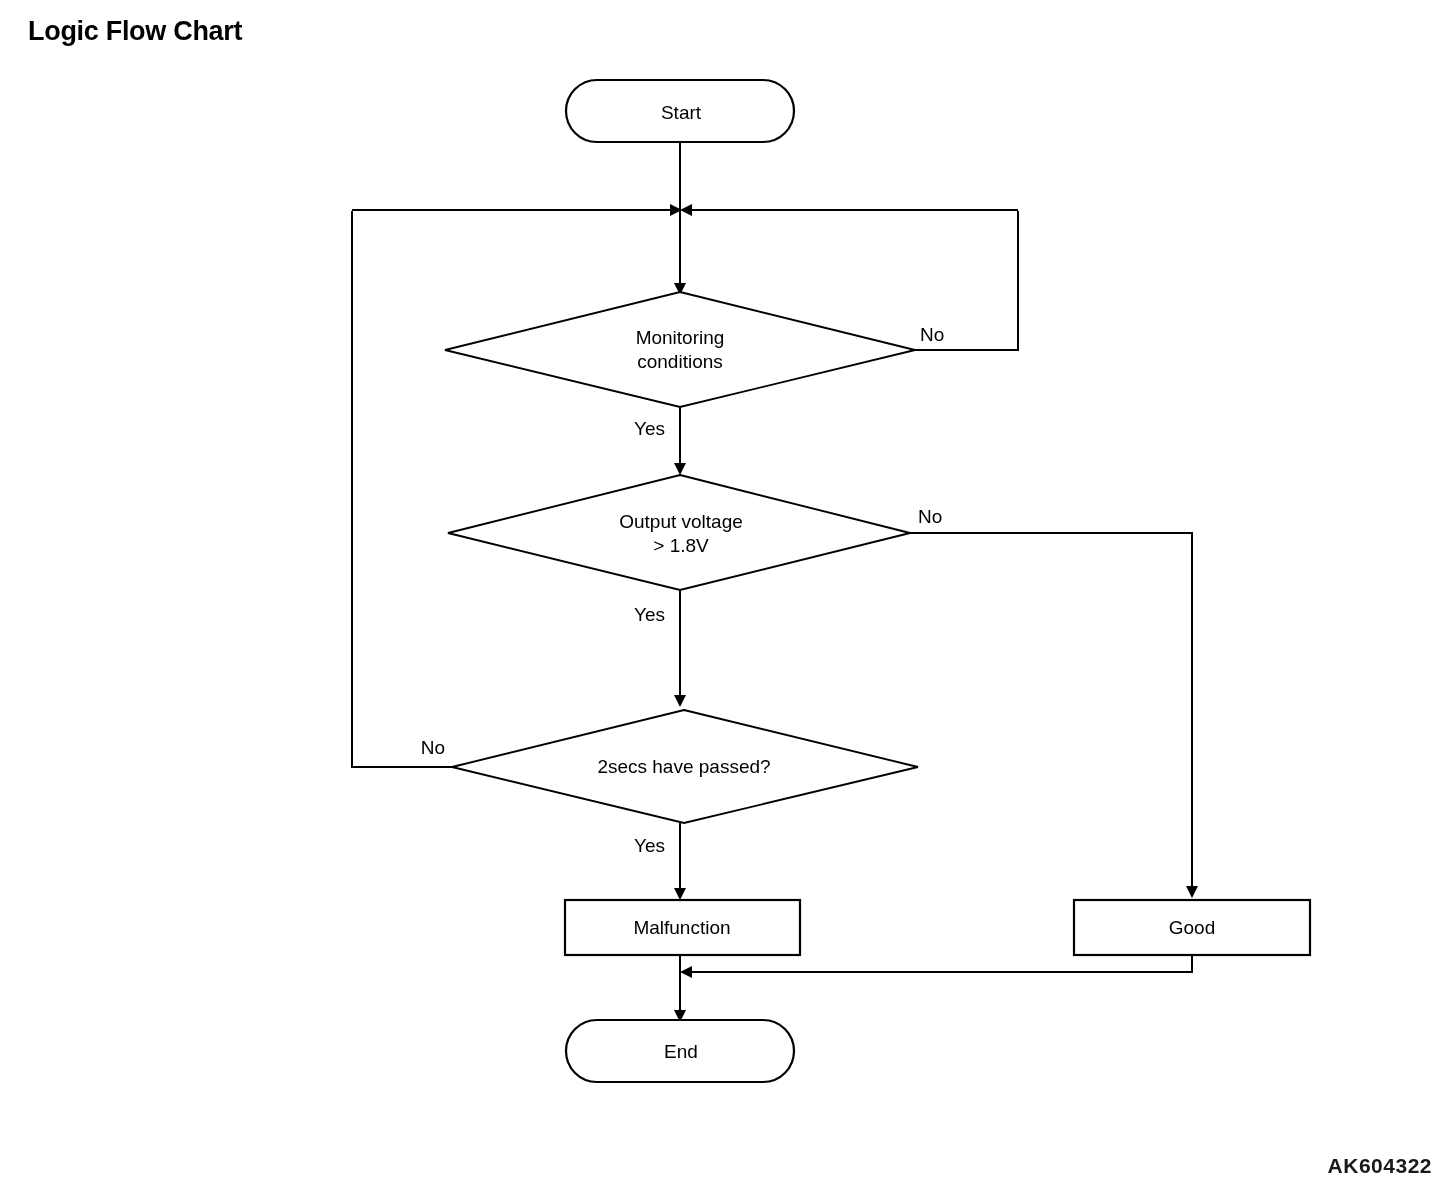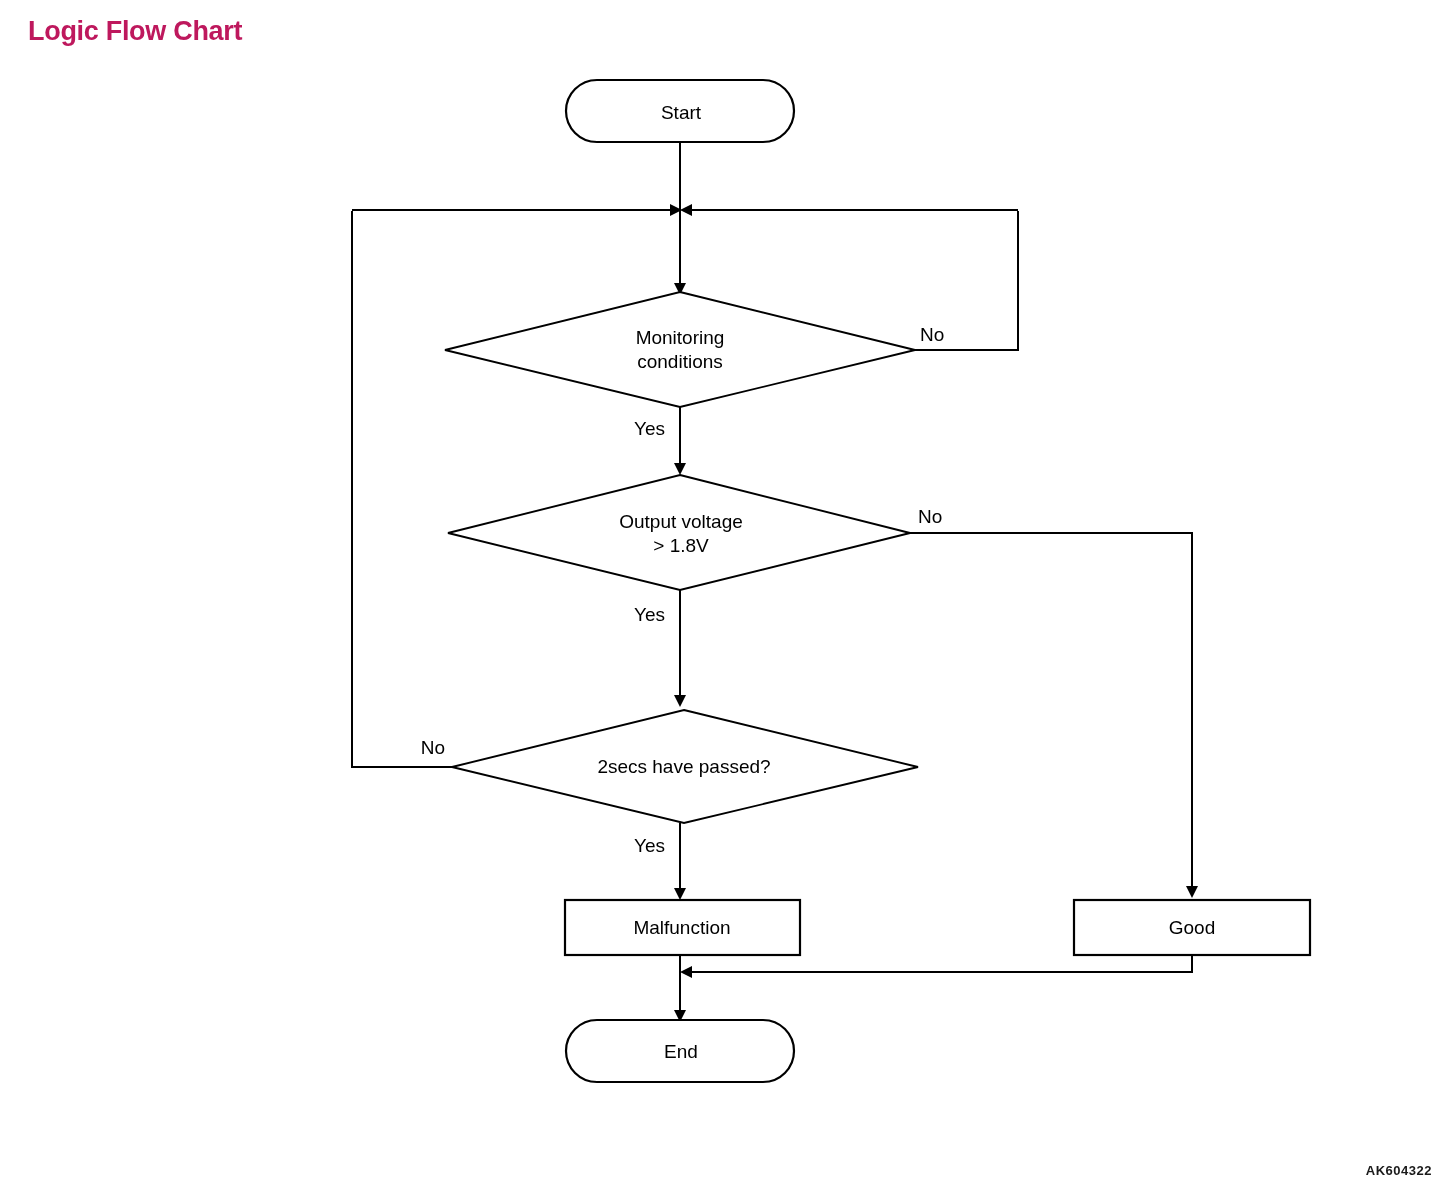--- a/index.html
+++ b/index.html
@@ -14,21 +14,21 @@
     position: relative;
     overflow: hidden;
   }
   #page-title {
     position: absolute;
     left: 28px;
     top: 16px;
     font-size: 27px;
     font-weight: bold;
     letter-spacing: -0.3px;
-    color: #be185d;
+    color: #000000;
     white-space: nowrap;
   }
   #flow-svg {
     position: absolute;
     left: 0;
     top: 0;
     width: 1456px;
     height: 1196px;
   }
   .node-shape {
@@ -55,21 +55,21 @@
     font-family: "Liberation Sans", sans-serif;
     font-size: 19px;
     fill: #000000;
     dominant-baseline: middle;
   }
   #watermark {
     position: absolute;
     right: 24px;
     bottom: 18px;
     font-family: "Liberation Sans", sans-serif;
-    font-size: 13px;
+    font-size: 21px;
     font-weight: bold;
     color: #1a1a1a;
     letter-spacing: 0.5px;
   }
 </style>
 </head>
 <body>
 
 <div id="page-title">Logic Flow Chart</div>
 

